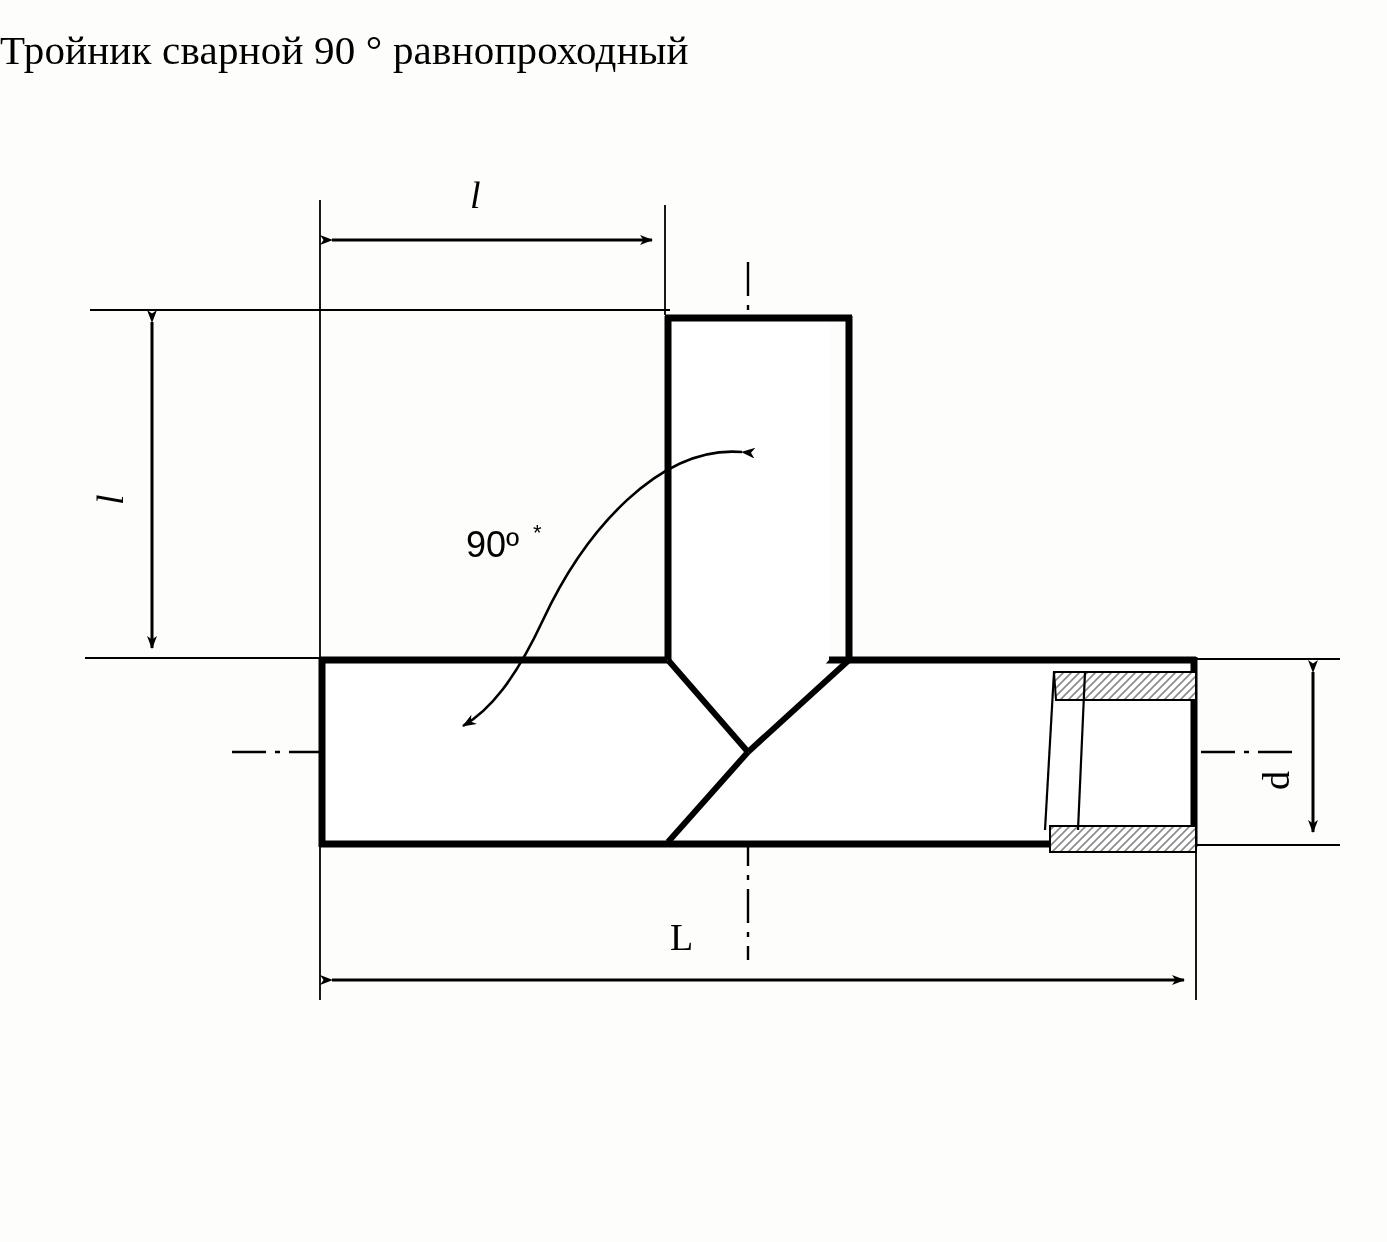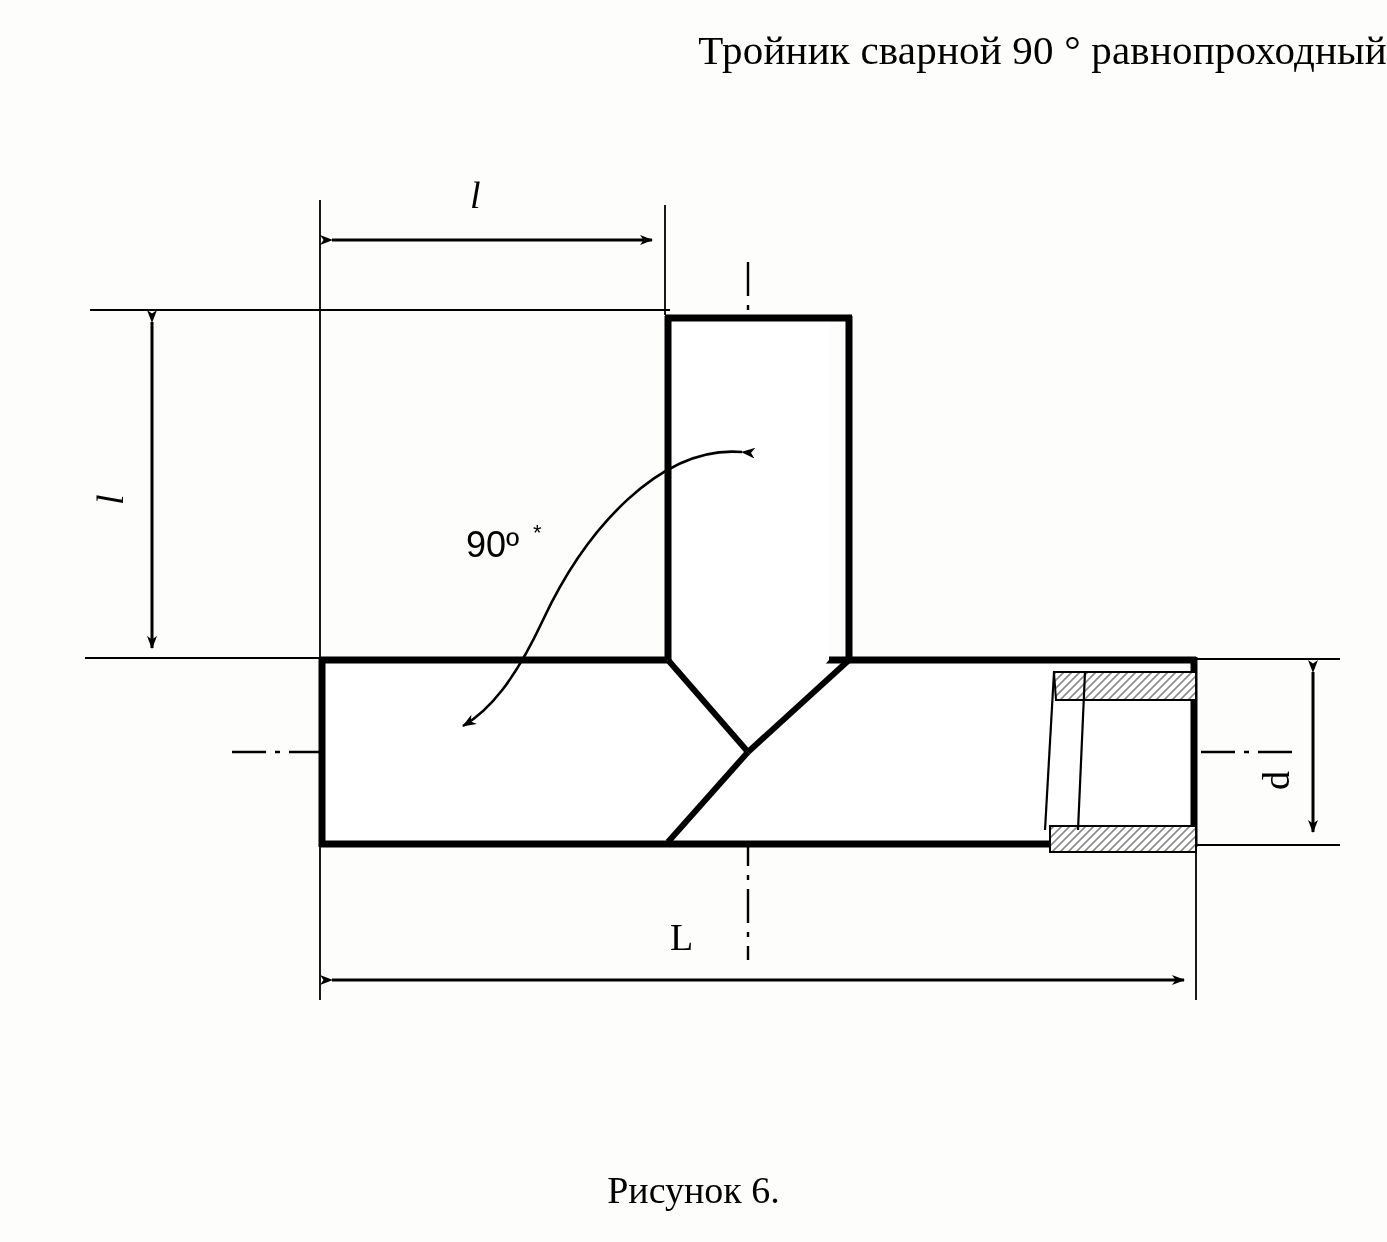--- a/index.html
+++ b/index.html
@@ -19,21 +19,21 @@
     position: relative;
     width: 1387px;
     height: 1242px;
     background: #fdfdfb;
   }
   .title {
     position: absolute;
     top: 26px;
     left: 0;
     width: 1387px;
-    text-align: right;
+    text-align: left;
     font-size: 41px;
     font-family: "Liberation Serif", serif;
     letter-spacing: 0.2px;
   }
   .caption {
     position: absolute;
     top: 1168px;
     left: 0;
     width: 1387px;
     text-align: center;
@@ -169,14 +169,13 @@
     </g>
 
     <g fill="none" stroke="#000" stroke-width="2.6">
       <path d="M742,452 C660,445 585,530 543,620 C515,680 490,710 463,726" marker-start="url(#arrHeadThin)" marker-end="url(#arrHeadThin)"></path>
     </g>
     <text class="lbl-ang" x="466" y="557">90º</text>
     <text class="lbl-sup" x="533" y="540">*</text>
 
   </svg>
 
-  <div class="caption">Рисунок 6.</div>
 </div>
 
 </body></html>

